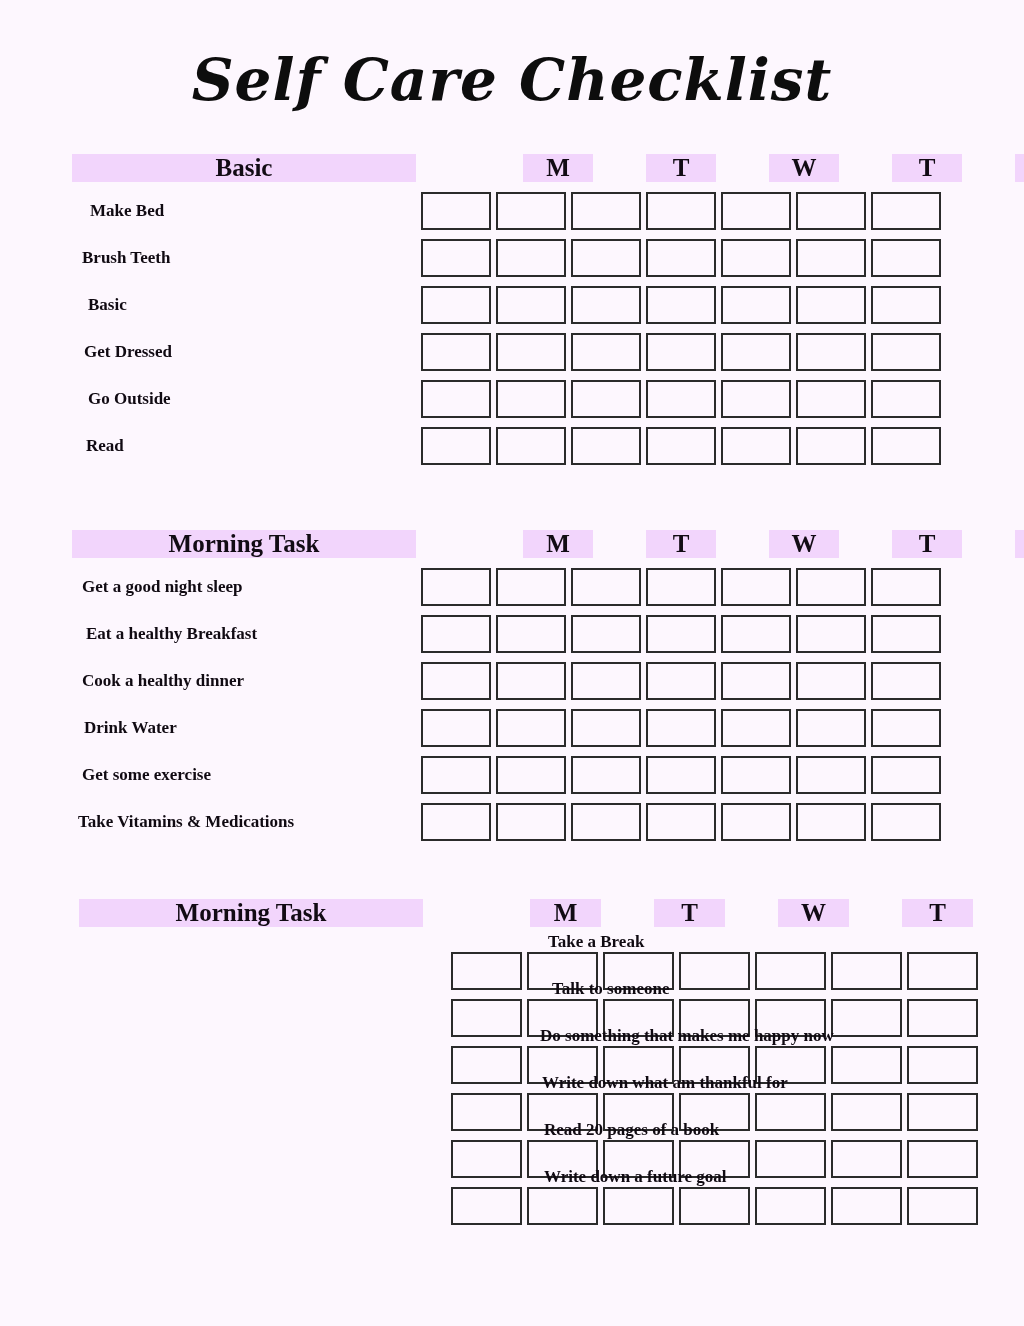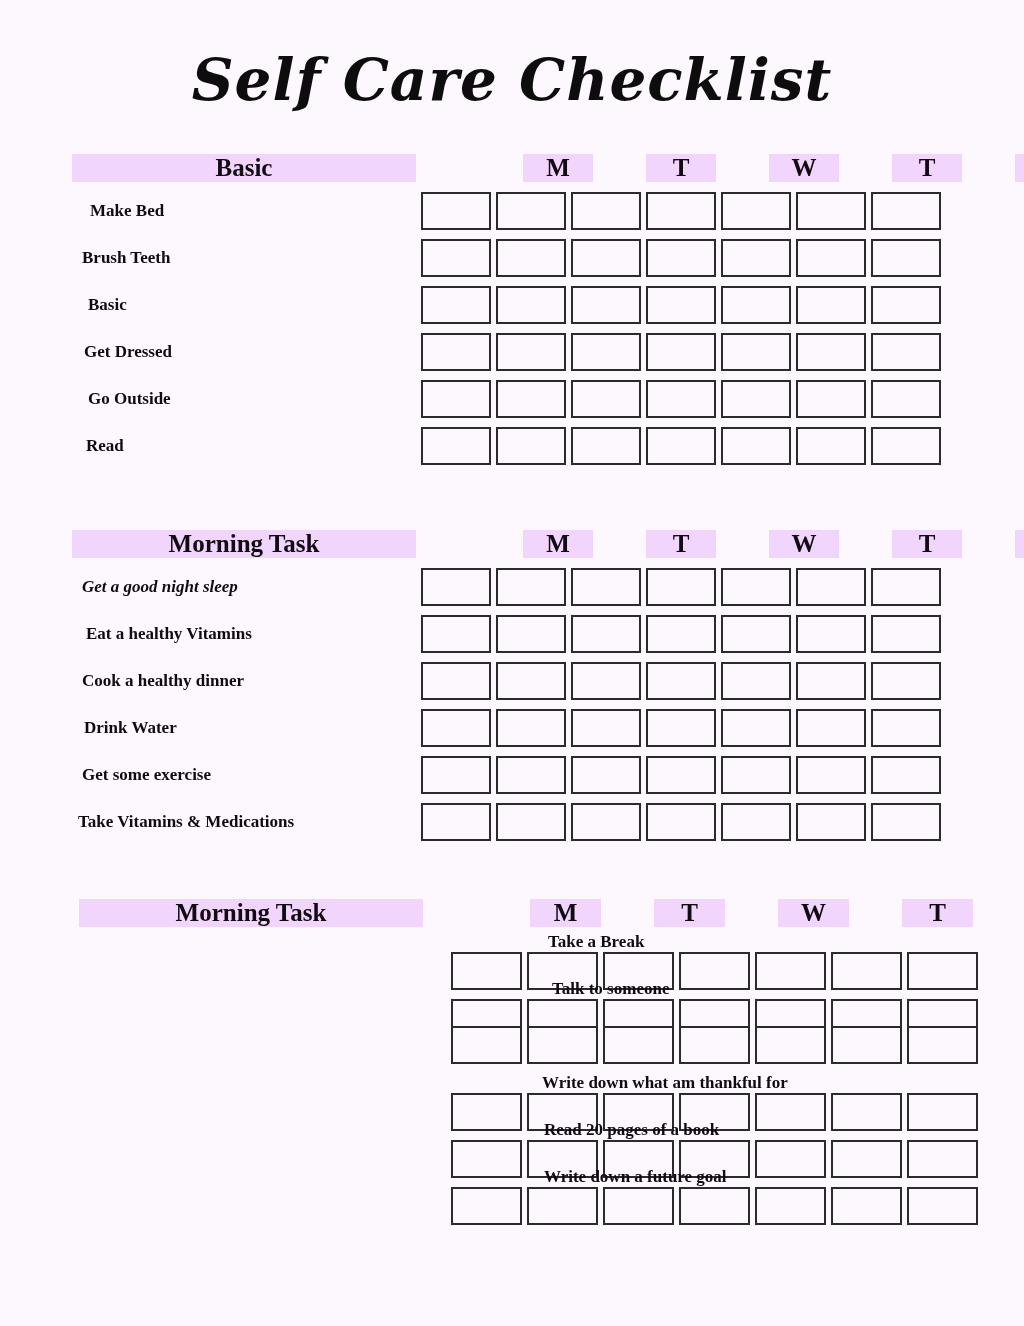--- a/index.html
+++ b/index.html
@@ -222,33 +222,33 @@
         <div class="hdr-day">M</div>
         <div class="hdr-day">T</div>
         <div class="hdr-day">W</div>
         <div class="hdr-day">T</div>
         <div class="hdr-day">F</div>
         <div class="hdr-day">S</div>
         <div class="hdr-day">S</div>
       </div>
       <div class="rows">
         <div class="task-row">
-          <div class="task-label" style="padding-left: 10px; font-style: italic;">Get a good night sleep</div>
-          <div class="cells">
-            <div class="cell"></div>
-            <div class="cell"></div>
-            <div class="cell"></div>
-            <div class="cell"></div>
-            <div class="cell"></div>
-            <div class="cell"></div>
-            <div class="cell"></div>
-          </div>
-        </div>
-        <div class="task-row">
-          <div class="task-label" style="padding-left: 14px;">Eat a healthy Vitamins</div>
+          <div class="task-label" style="padding-left: 10px;">Get a good night sleep</div>
+          <div class="cells">
+            <div class="cell"></div>
+            <div class="cell"></div>
+            <div class="cell"></div>
+            <div class="cell"></div>
+            <div class="cell"></div>
+            <div class="cell"></div>
+            <div class="cell"></div>
+          </div>
+        </div>
+        <div class="task-row">
+          <div class="task-label" style="padding-left: 14px;">Eat a healthy Breakfast</div>
           <div class="cells">
             <div class="cell"></div>
             <div class="cell"></div>
             <div class="cell"></div>
             <div class="cell"></div>
             <div class="cell"></div>
             <div class="cell"></div>
             <div class="cell"></div>
           </div>
         </div>
@@ -333,20 +333,21 @@
             <div class="cell"></div>
             <div class="cell"></div>
             <div class="cell"></div>
             <div class="cell"></div>
             <div class="cell"></div>
             <div class="cell"></div>
             <div class="cell"></div>
           </div>
         </div>
         <div class="task-row">
+          <div class="task-label small" style="padding-left: 0px;">Do something that makes me happy now</div>
           <div class="cells">
             <div class="cell"></div>
             <div class="cell"></div>
             <div class="cell"></div>
             <div class="cell"></div>
             <div class="cell"></div>
             <div class="cell"></div>
             <div class="cell"></div>
           </div>
         </div>

